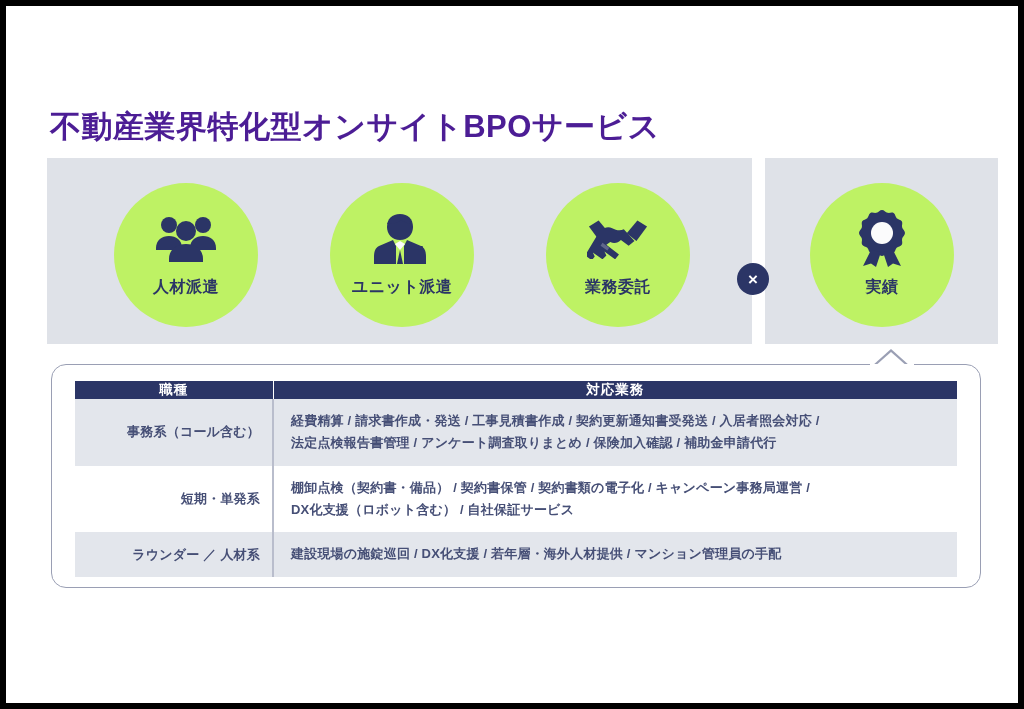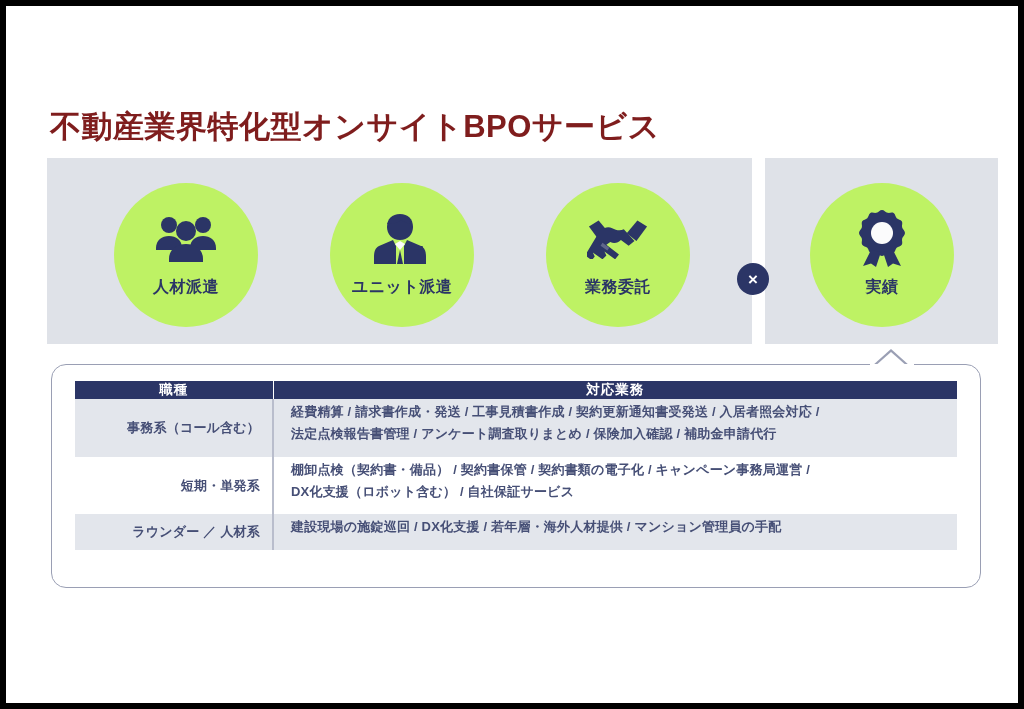--- a/index.html
+++ b/index.html
@@ -16,21 +16,21 @@
     overflow: hidden;
   }
 
   
   .title {
     position: absolute;
     left: 44px; top: 100px;
     font-size: 31px;
     font-weight: bold;
     letter-spacing: 0.5px;
-    color: #7f1d1d;
+    color: #4c1d95;
     white-space: nowrap;
   }
 
   
   .band {
     position: absolute;
     left: 41px; top: 152px;
     width: 951px; height: 186px;
   }
   .band-left {
@@ -148,21 +148,21 @@
     letter-spacing: 0.2px;
   }
   table.jobs td.c-left {
     width: 198px;
     text-align: right;
     font-weight: bold;
     border-right: 2px solid #b9bdcc;
     padding: 0 12px;
   }
   table.jobs td.c-right {
-    padding: 2px 0 11px 17px;
+    padding: 11px 0 11px 17px;
     line-height: 1.72;
     font-weight: bold;
     margin-top: 40px;
   }
   tr.shade td { background: #e3e6ec; }
   tr.plain td { background: #ffffff; }
 </style>
 </head>
 <body>
 

